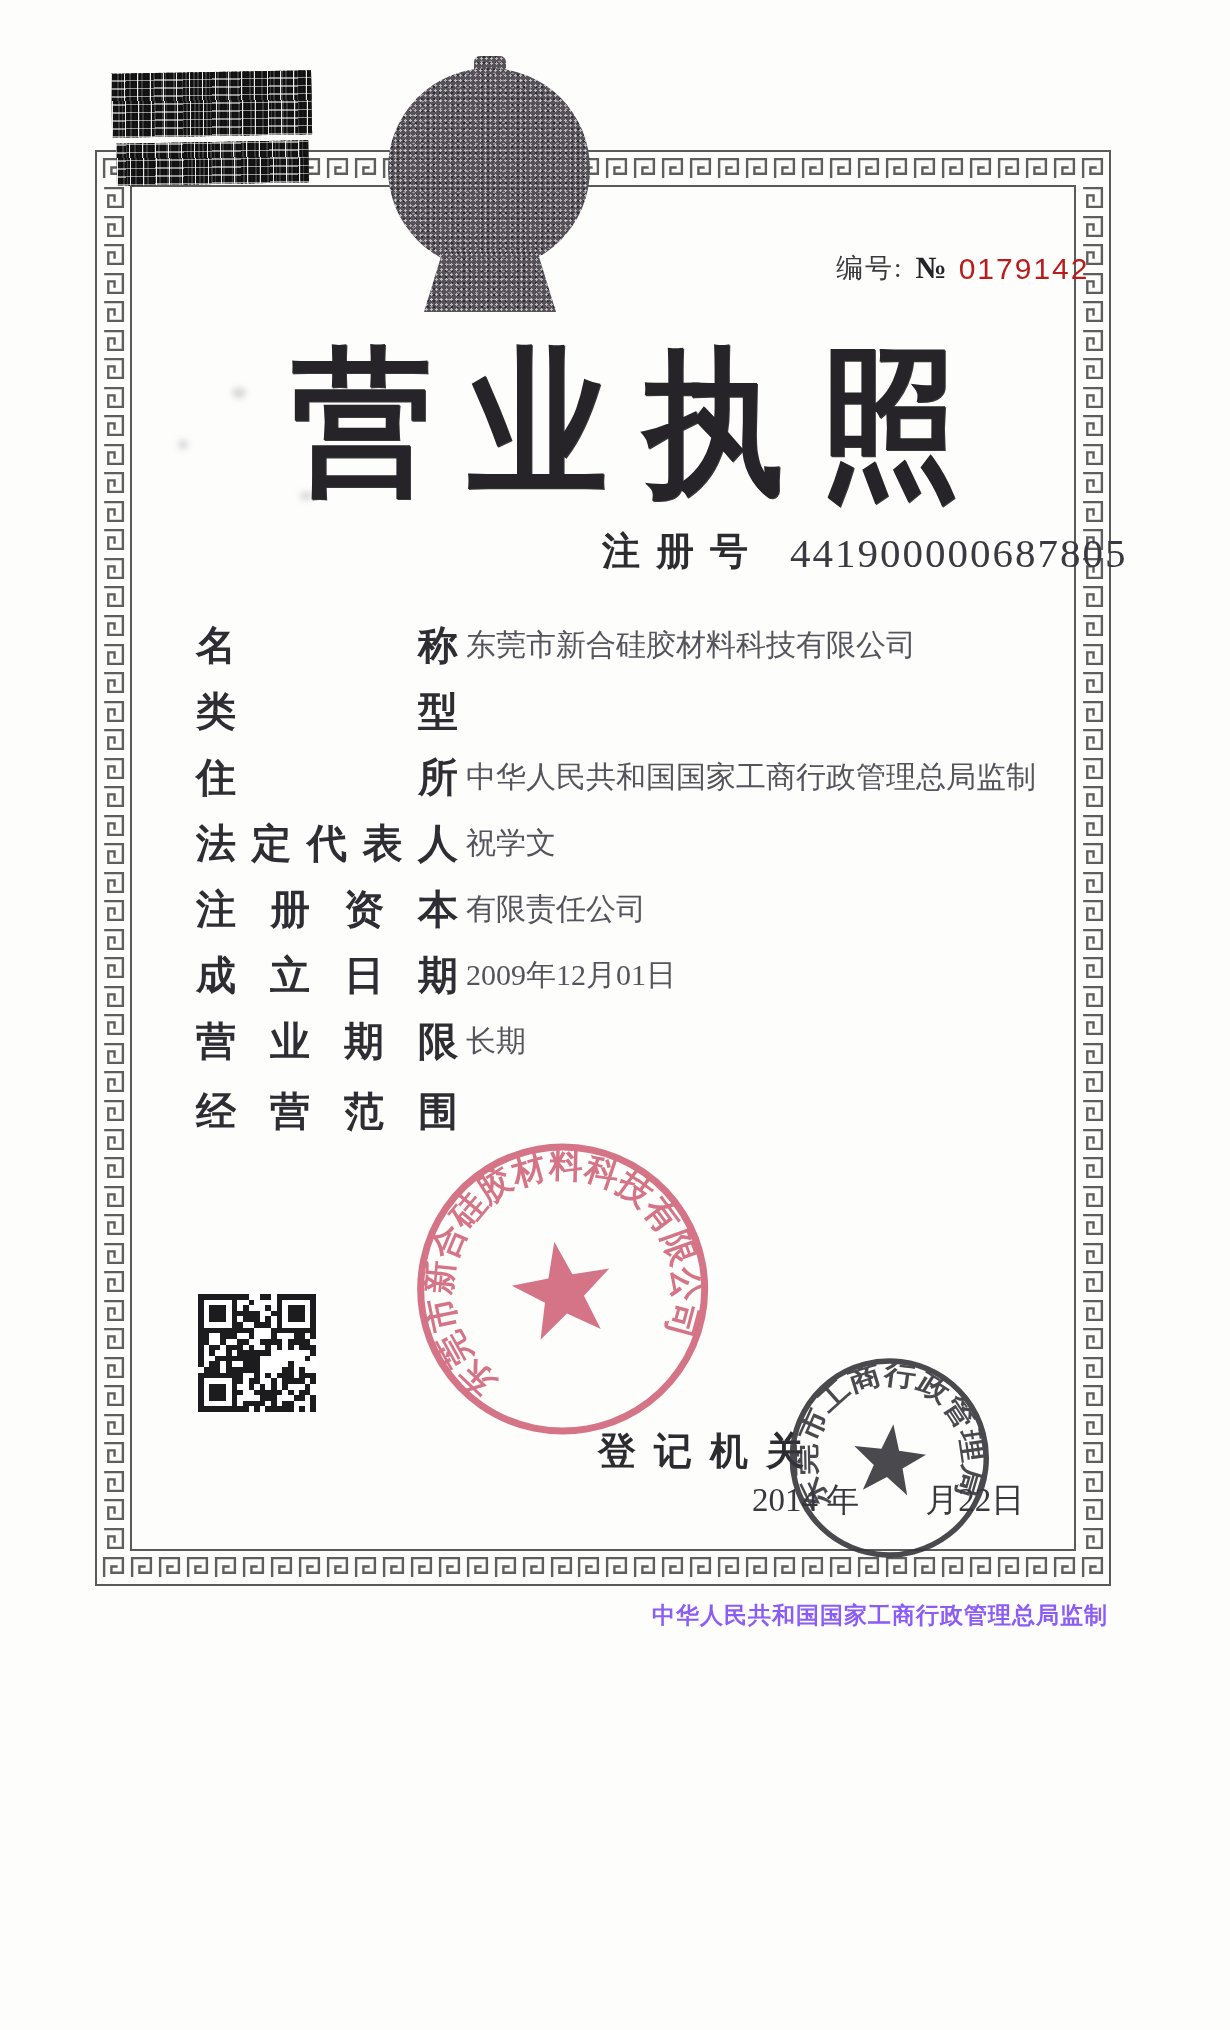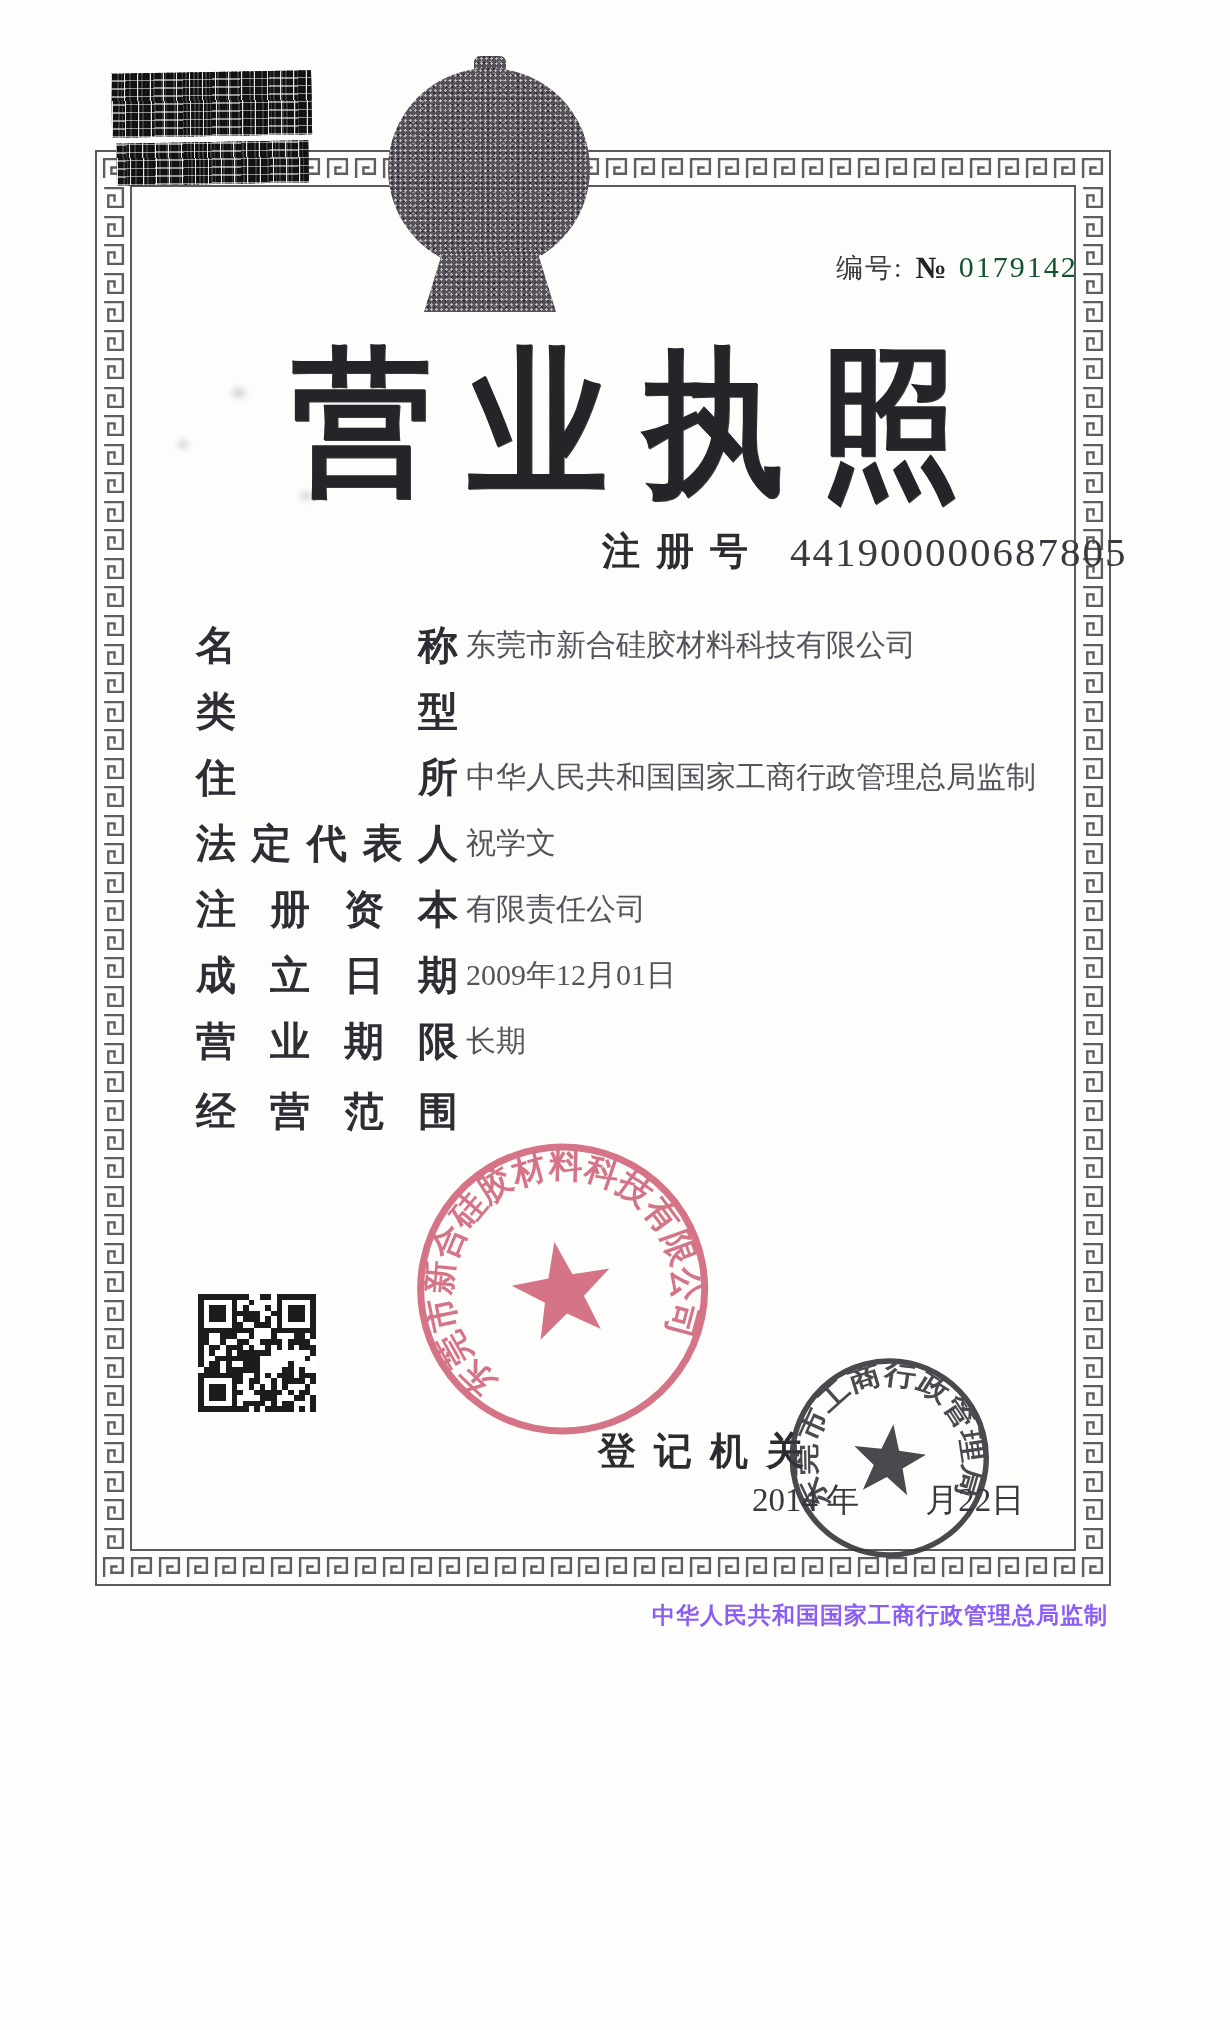--- a/index.html
+++ b/index.html
@@ -39,34 +39,34 @@
   
   .frame{position:absolute;left:95px;top:150px;width:1012px;height:1432px;border:2.5px solid #5a5a5a;z-index:1;}
   .frame-inner{position:absolute;inset:33px;border:2.5px solid #5a5a5a;}
   .strip{position:absolute;display:flex;overflow:hidden;justify-content:space-between;align-items:center;}
   .strip-top{left:4px;right:4px;top:3px;height:27px;}
   .strip-bottom{left:4px;right:4px;bottom:3px;height:27px;}
   .strip-left{top:33px;bottom:33px;left:3px;width:27px;flex-direction:column;}
   .strip-right{top:33px;bottom:33px;right:3px;width:27px;flex-direction:column;}
   .strip-left svg,.strip-right svg{transform:rotate(90deg);}
   
-  .serial{position:absolute;left:836px;top:250px;display:flex;align-items:flex-start;gap:12px;z-index:3;}
+  .serial{position:absolute;left:836px;top:250px;display:flex;align-items:flex-end;gap:12px;z-index:3;}
   .serial .lab{font-size:27px;color:#3a3a3e;letter-spacing:2px;}
   .serial .sym{font-size:31px;font-weight:bold;color:#242428;}
-  .serial .num{font-size:30px;font-family:Liberation Serif, serif;color:#14532d;letter-spacing:2px;}
+  .serial .num{font-size:30px;font-family:Liberation Sans, sans-serif;color:#b91c1c;letter-spacing:2px;}
   
   .title{
     position:absolute;left:292px;top:318px;z-index:3;
     font-family:"Liberation Sans",sans-serif;font-weight:900;
     font-size:158px;letter-spacing:42px;color:#262428;
     transform:scaleX(.88);transform-origin:left top;white-space:nowrap;
     text-shadow:1px 1px 0 #3a3a3a;
   }
   
-  .regno{position:absolute;left:602px;top:526px;display:flex;align-items:center;gap:26px;z-index:3;}
+  .regno{position:absolute;left:602px;top:526px;display:flex;align-items:flex-end;gap:26px;z-index:3;}
   .regno .lab{font-size:38px;font-weight:600;letter-spacing:16px;color:#2c2b30;}
   .regno .val{font-size:41px;color:#3a3940;letter-spacing:2px;}
   
   .fields{position:absolute;left:196px;top:612px;width:885px;z-index:3;}
   .field-row{display:flex;align-items:center;height:66px;}
   .field-label{display:flex;justify-content:space-between;width:262px;flex:0 0 262px;
     font-size:40px;font-weight:600;color:#2e2d33;}
   .field-value{margin-left:8px;font-size:30px;color:#55545c;white-space:nowrap;}
   .field-row.scope{align-items:flex-start;height:auto;margin-top:8px;}
   .field-row.scope .field-label{padding-top:2px;}

